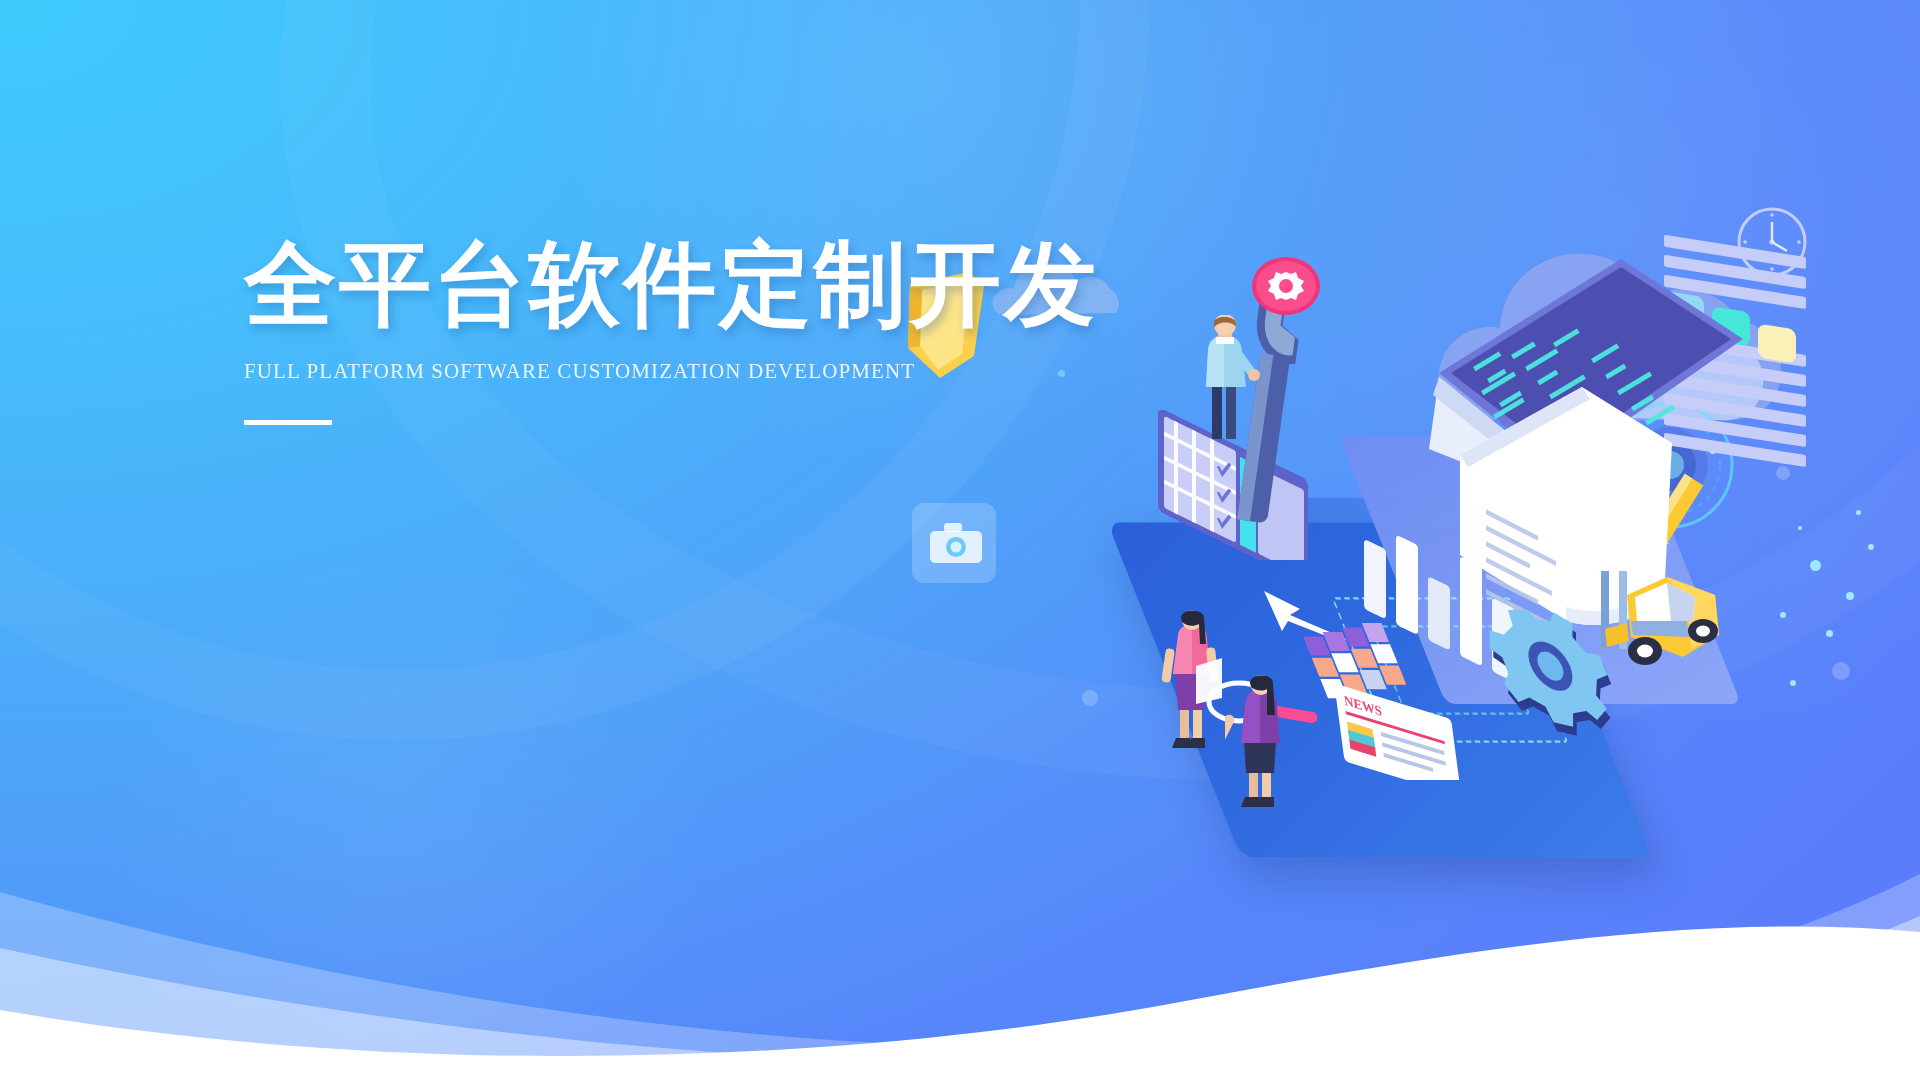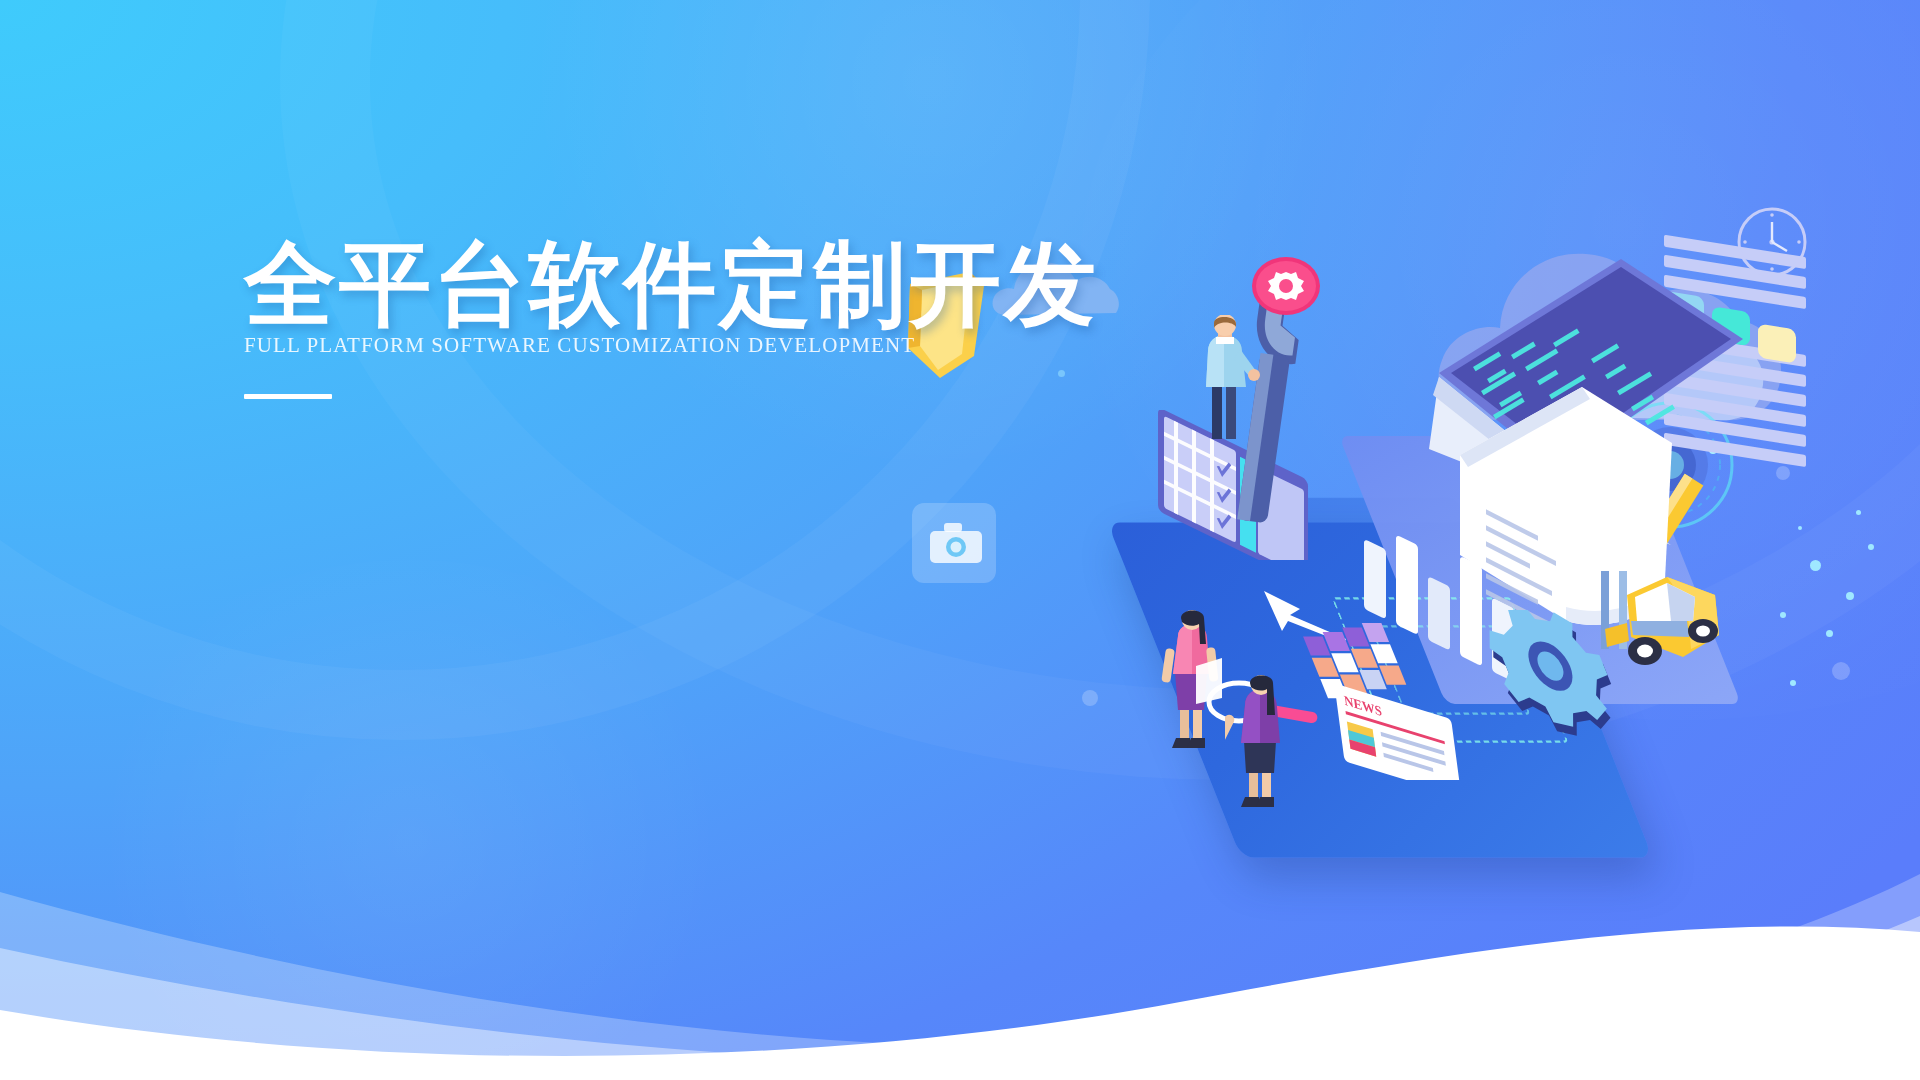--- a/index.html
+++ b/index.html
@@ -44,20 +44,21 @@
     font-size:92px;
     line-height:1.05;
     font-weight:700;
     color:#FFFFFF;
     letter-spacing:3px;
     text-shadow:3px 5px 10px rgba(26,88,160,.33);
     white-space:nowrap;
   }
 
   .subhead {
+    margin-top:26px;
     font-family:"Liberation Serif","DejaVu Serif",serif;
     font-size:21px;
     letter-spacing:1.1px;
     color:rgba(255,255,255,.88);
     white-space:nowrap;
   }
 
   .rule {
     margin-top:36px;
     width:88px; height:5px;

